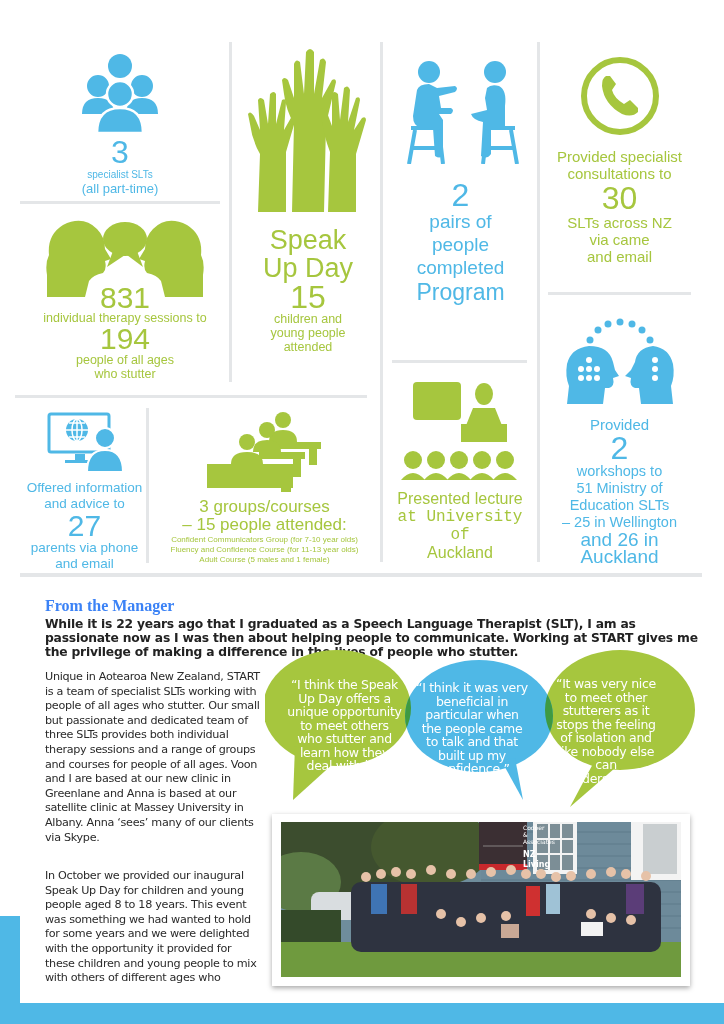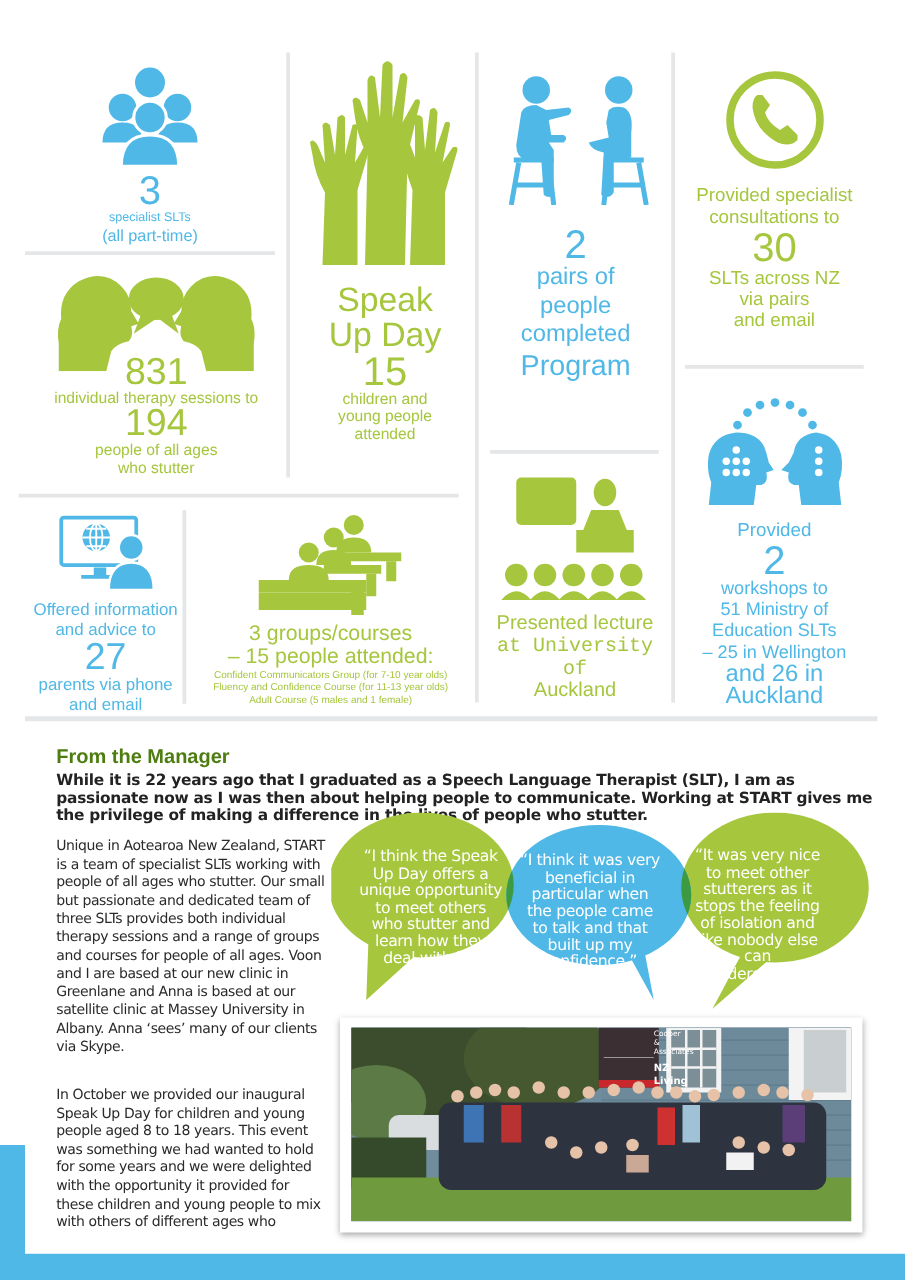--- a/index.html
+++ b/index.html
@@ -11,21 +11,21 @@
   .center { text-align: center; }
   .vline { position: absolute; width: 3px; background: #e4e6e8; }
   .hline { position: absolute; height: 3px; background: #e4e6e8; }
   .sm  { font-size: 12px; line-height: 14px; }
   svg { display: block; }
 
   
   .band-bottom { position: absolute; left: 0; top: 1003px; width: 724px; height: 21px; background: #4fb8e6; }
   .band-left { position: absolute; left: 0; top: 916px; width: 20px; height: 108px; background: #4fb8e6; }
 
-  .manager-title { position: absolute; left: 45px; top: 597px; font-size: 16px; font-weight: bold; color: #4d7c0f; }
+  .manager-title { position: absolute; left: 45px; top: 597px; font-size: 16px; font-weight: bold; color: #3b82f6; font-family: Liberation Serif, serif; }
   .manager-intro { position: absolute; left: 45px; top: 617px; width: 660px; font-size: 12.3px; line-height: 14px; font-weight: bold; color: #222; font-family: "DejaVu Sans", sans-serif; letter-spacing: -0.2px; }
   .body-text { position: absolute; left: 45px; width: 215px; font-size: 11.2px; line-height: 14.6px; color: #2a2a2a; font-family: "DejaVu Sans", sans-serif; letter-spacing: -0.3px; }
 
   .bubble-text { position: absolute; color: #ffffff; font-size: 12.5px; line-height: 13.5px; text-align: center; font-family: "DejaVu Sans", sans-serif; letter-spacing: -0.3px; }
 
   .photo-frame { position: absolute; left: 272px; top: 814px; width: 418px; height: 172px; background: #fff; box-shadow: 0 2px 5px rgba(0,0,0,0.35); }
   .photo { position: absolute; left: 9px; top: 8px; width: 400px; height: 155px; overflow: hidden; background: #5d7d8c; }
 </style>
 </head>
 <body>
@@ -109,21 +109,21 @@
 
 <div class="abs center green" style="left:542px; top:56px; width:155px;">
   <svg width="80" height="80" viewBox="0 0 80 80" style="margin:0 auto;">
     <circle cx="40" cy="40" r="36" fill="none" stroke="#a6c63e" stroke-width="6"></circle>
     <path d="M26 20 Q22 22 22 30 Q24 48 42 58 Q52 62 58 56 L58 52 L50 44 L44 48 Q34 42 32 34 L36 28 L30 20 Z" fill="#a6c63e"></path>
   </svg>
   <div style="font-size:15px; line-height:17px; margin-top:12px;">Provided specialist</div>
   <div style="font-size:15px; line-height:17px;">consultations to</div>
   <div style="font-size:32px; line-height:32px;">30</div>
   <div style="font-size:15px; line-height:17px;">SLTs across NZ</div>
-  <div style="font-size:15px; line-height:17px;">via pairs</div>
+  <div style="font-size:15px; line-height:17px;">via came</div>
   <div style="font-size:15px; line-height:17px;">and email</div>
 </div>
 
 <div class="abs center blue" style="left:542px; top:318px; width:155px;">
   <svg width="110" height="86" viewBox="0 0 110 86" style="margin:0 auto;">
     <g fill="#4fb8e6">
       <circle cx="25" cy="22" r="3.5"></circle>
         <circle cx="33" cy="12" r="3.5"></circle>
         <circle cx="43" cy="6" r="3.5"></circle>
       <circle cx="55" cy="4" r="3.5"></circle>

